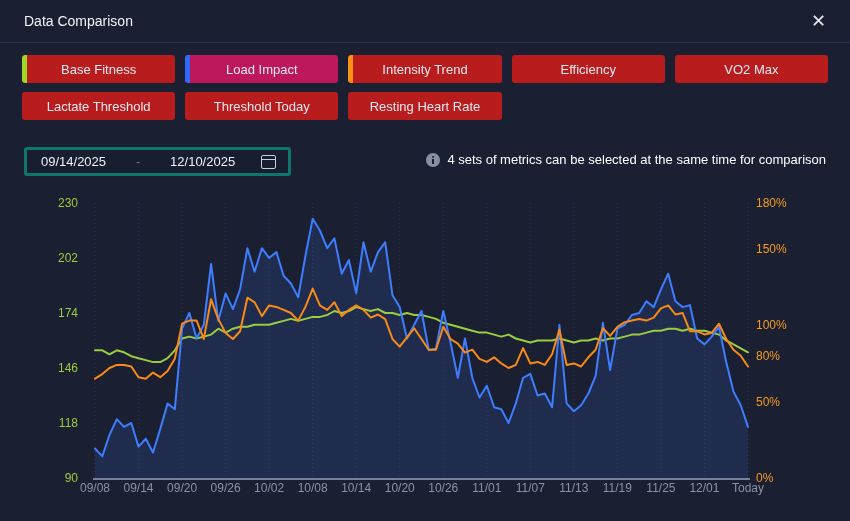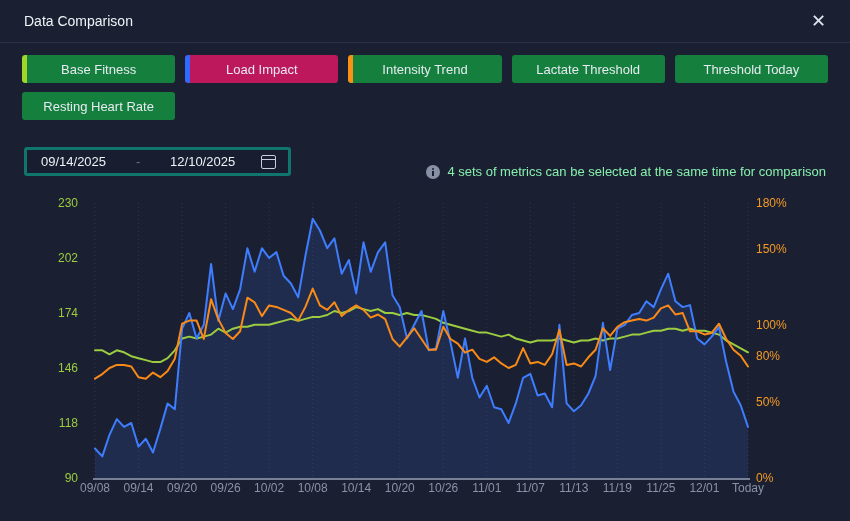--- a/index.html
+++ b/index.html
@@ -6,34 +6,34 @@
   .app{
     position:relative;width:850px;height:521px;background:#1a2032;overflow:hidden;
     font-family:"Liberation Sans",sans-serif;color:#e8ebf2;
   }
   .header{position:absolute;top:0;left:0;right:0;height:43px;border-bottom:1px solid #2a3147;
     display:flex;align-items:center;justify-content:space-between;padding:0 24px;box-sizing:border-box;}
   .title{font-size:14px;color:#f0f3f8;text-align:center;}
   .close-btn{background:none;border:none;color:#dfe4ee;font-size:18px;line-height:1;cursor:pointer;padding:0;font-family:inherit;}
   .metrics{position:absolute;top:55px;left:22px;right:22px;display:grid;
     grid-template-columns:repeat(5,1fr);gap:9px 10px;}
-  .metric-btn{position:relative;height:28px;background:#15803d;border:none;border-radius:3px;
+  .metric-btn{position:relative;height:28px;background:#b91c1c;border:none;border-radius:3px;
     color:#e6eaf2;font-size:13px;font-family:inherit;display:flex;align-items:center;justify-content:center;
     overflow:hidden;cursor:pointer;padding:0;}
   .metric-btn.active{background:#be185d;}
   .accent{position:absolute;left:0;top:0;bottom:0;width:5px;border-radius:3px 0 0 3px;}
   .dp{position:absolute;top:147px;left:24px;width:267px;height:29px;background:#181e2f;
     border:3px solid #0f766e;border-radius:3px;display:flex;align-items:center;
     font-size:13px;color:#eef1f6;box-sizing:border-box;padding:0 12px;cursor:pointer;}
   .dp-start{padding-left:2px;}
   .dp-sep{width:64px;text-align:center;color:#6a7286;}
   .cal-icon{width:13px;height:12px;border:1px solid #c9cedb;border-radius:2px;margin-left:auto;position:relative;flex:none;}
   .cal-icon::before{content:'';position:absolute;left:0;right:0;top:3px;height:1px;background:#c9cedb;}
-  .info{position:absolute;top:157px;right:24px;height:29px;display:flex;align-items:center;gap:7px;
-    color:#86efac;font-size:13px;}
+  .info{position:absolute;top:145px;right:24px;height:29px;display:flex;align-items:center;gap:7px;
+    color:#ffffff;font-size:13px;}
   .info-icon{width:14px;height:14px;border-radius:50%;background:#8791a5;position:relative;flex:none;}
   .info-icon::before{content:'';position:absolute;left:6px;top:3px;width:2px;height:2px;background:#1a2032;border-radius:50%;}
   .info-icon::after{content:'';position:absolute;left:6px;top:6px;width:2px;height:5px;background:#1a2032;}
   #chart{position:absolute;top:190px;left:0;}
 </style>
 </head>
 <body>
 
 <div class="app">
 
@@ -47,20 +47,28 @@
       <span class="accent" style="background: rgb(160, 214, 40);"></span>
       <span>Base Fitness</span>
     </button>
     <button class="metric-btn active">
       <span class="accent" style="background: rgb(47, 105, 255);"></span>
       <span>Load Impact</span>
     </button>
     <button class="metric-btn">
       <span class="accent" style="background: rgb(250, 145, 20);"></span>
       <span>Intensity Trend</span>
+    </button>
+    <button class="metric-btn">
+
+      <span>Efficiency</span>
+    </button>
+    <button class="metric-btn">
+
+      <span>VO2 Max</span>
     </button>
     <button class="metric-btn">
 
       <span>Lactate Threshold</span>
     </button>
     <button class="metric-btn">
 
       <span>Threshold Today</span>
     </button>
     <button class="metric-btn">

